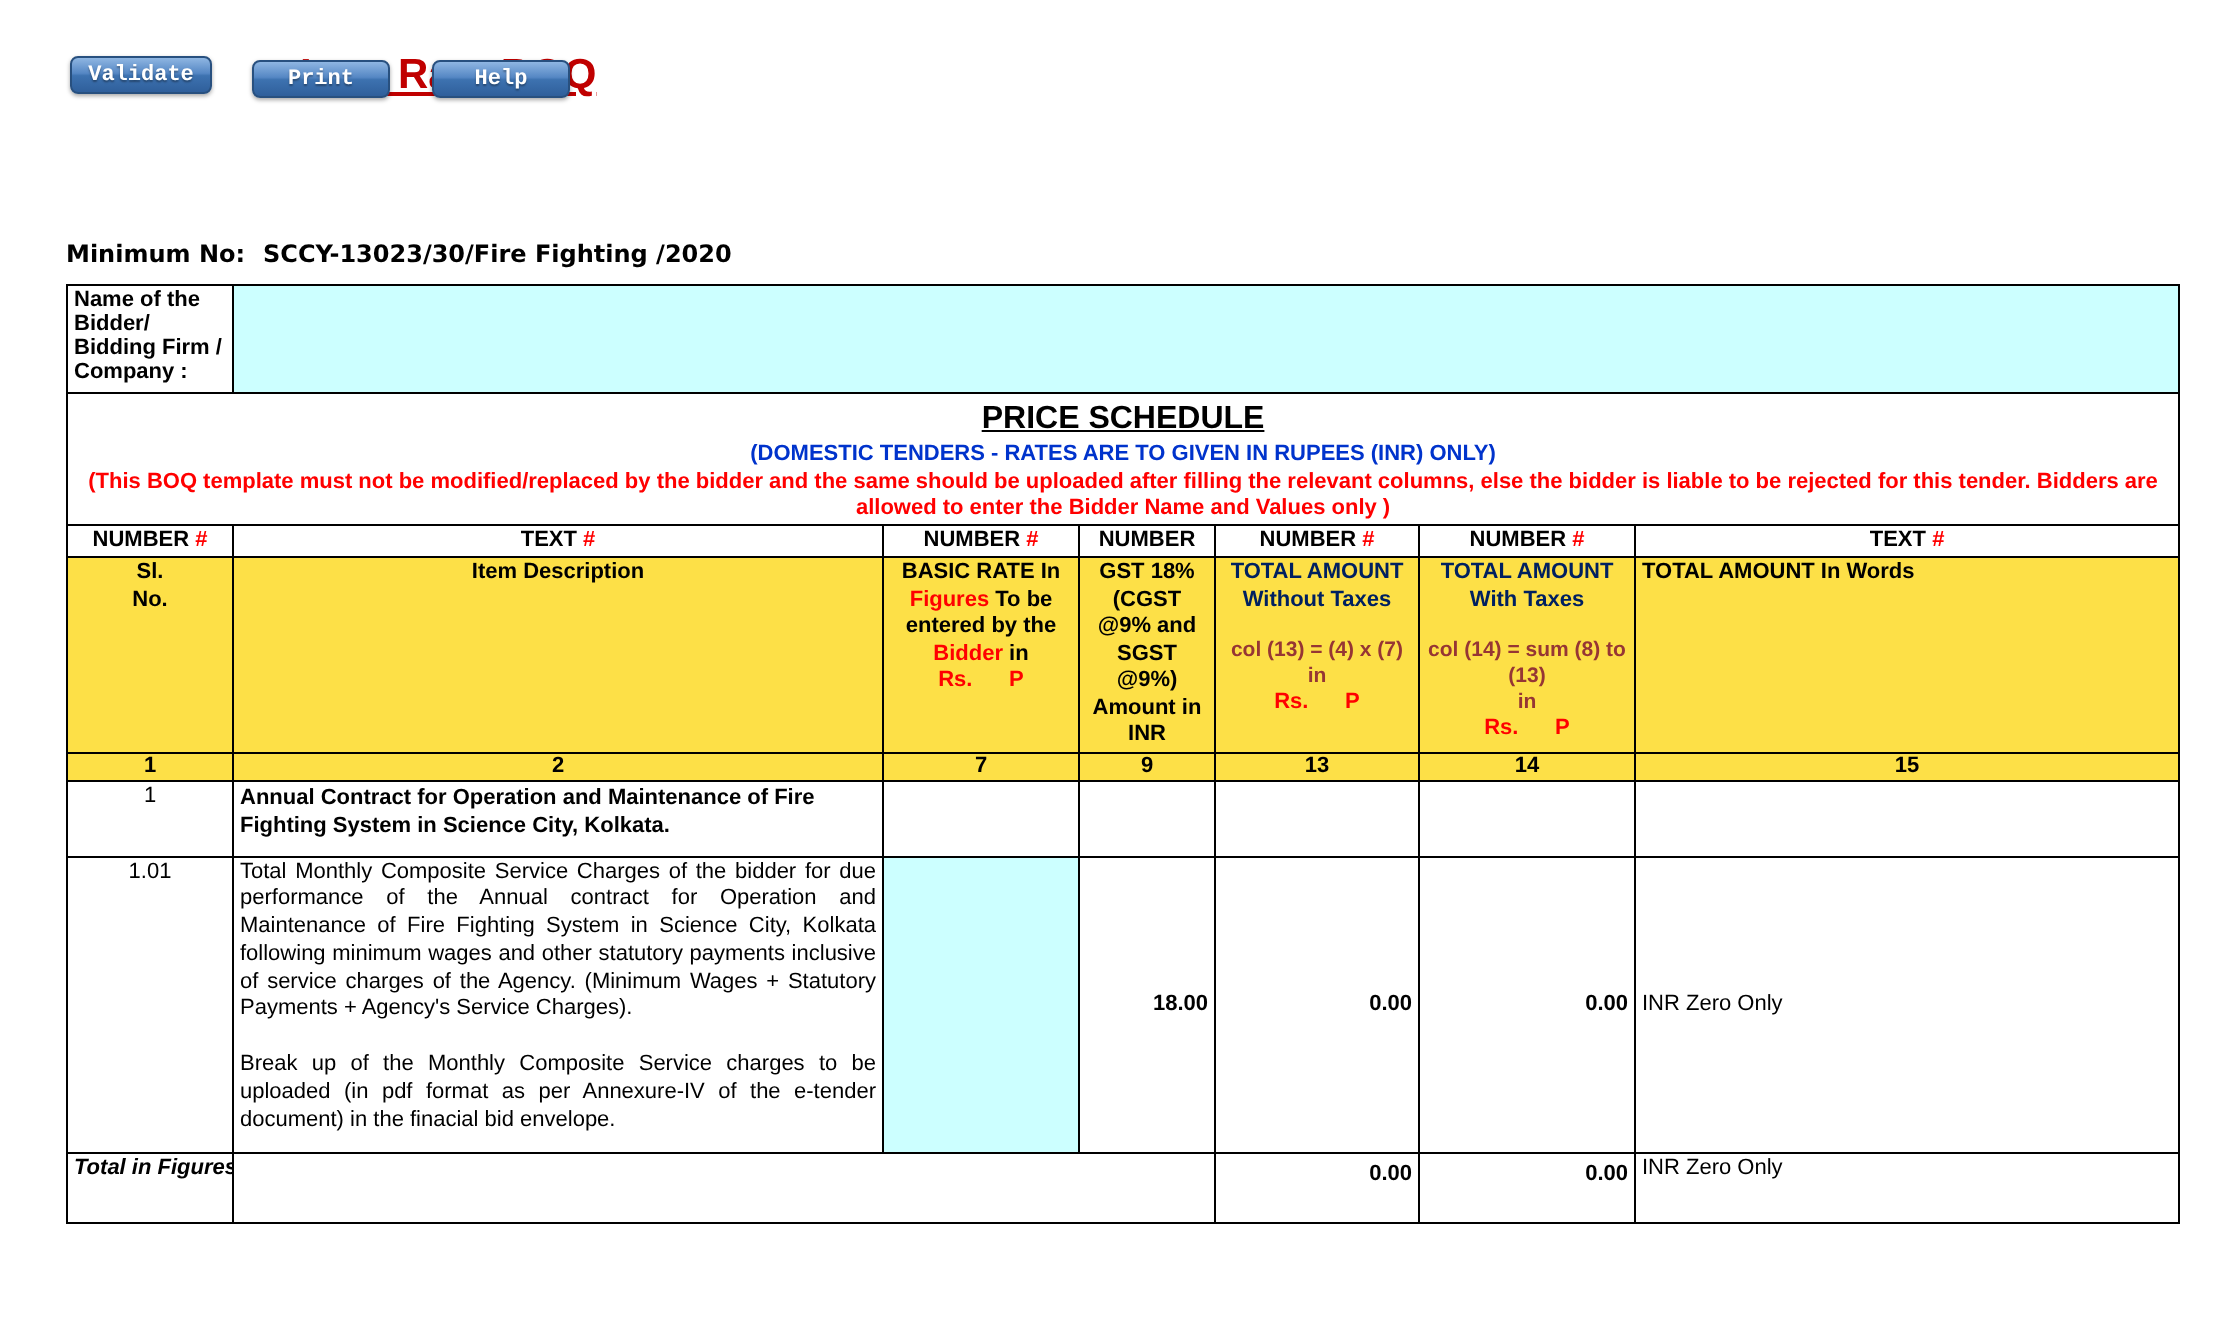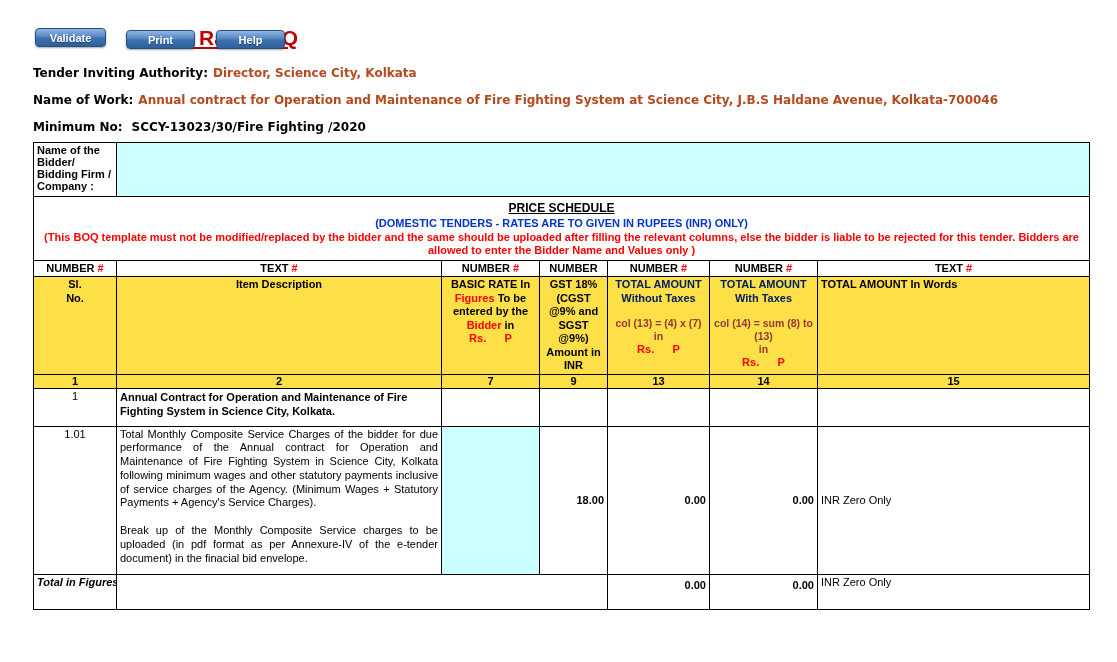--- a/index.html
+++ b/index.html
@@ -8,21 +8,21 @@
     position:relative; width:1117px; height:662px; background:#ffffff;
     font-family:"Liberation Sans", sans-serif; overflow:hidden;
   }
 
   
   .xlbtn {
     position:absolute; height:19px; z-index:2; padding:0 5px;
     background:linear-gradient(180deg,#8fb6e2 0%,#5587c4 45%,#3d72b0 52%,#2f5f9b 100%);
     border:1px solid #28507f; border-radius:4px;
     color:#ffffff; font-weight:bold; font-size:11px;
-    font-family:Liberation Sans, sans-serif;
+    font-family:Liberation Mono, monospace;
     box-shadow:0 1px 2px rgba(0,0,0,0.35); cursor:pointer;
     text-shadow:0 1px 1px rgba(0,0,0,0.35);
   }
   #btn-validate { left:35px;  top:28px; width:71px; }
   #btn-print    { left:126px; top:30px; width:69px; }
   #btn-help     { left:216px; top:30px; width:69px; }
   #sheet-title {
     position:absolute; left:150px; top:26px; z-index:1;
     font-size:21px; font-weight:bold; color:#c00000; text-decoration:underline;
     white-space:nowrap;
@@ -56,21 +56,21 @@
   .grey { background:#fde047; }
   .cyan { background:#ccffff; }
   .navy { color:#002060; }
   .red { color:#ff0000; }
   .brown { color:#963634; }
   .pre { white-space:pre; }
   .preline { white-space:pre-line; }
   .nowrap { white-space:nowrap;font-style:italic; }
   .vmid { vertical-align:middle !important; }
 
-  .ps-title  { font-size:12px; font-weight:bold; text-decoration:underline; margin-top:3px; }
+  .ps-title  { font-size:16px; font-weight:bold; text-decoration:underline; margin-top:3px; }
   .ps-sub    { font-size:11px; font-weight:bold; color:#0033cc; margin-top:2px; }
   .ps-notice { font-size:11px; font-weight:bold; color:#ff0000; margin-top:2px; line-height:13px; }
 
   .hdr-main   { line-height:13.5px; }
   .hdr-gap    { margin-top:12px; line-height:13px; }
   .hdr-line   { line-height:13px; }
   .type-cell  { font-size:10.5px; line-height:13px; }
   .numline    { font-size:11px; line-height:11px; }
 
   .desc-main { font-size:10.5px; line-height:13.8px; }
@@ -86,26 +86,20 @@
 <body>
 
 <div id="canvas">
 
   <div id="sheet-title">Item Rate BOQ</div>
 
   <button class="xlbtn" id="btn-validate">Validate</button>
   <button class="xlbtn" id="btn-print">Print</button>
   <button class="xlbtn" id="btn-help">Help</button>
 
-  <div class="meta-line" id="meta-authority">
-    <span>Tender Inviting Authority:</span><span class="meta-rust">Director, Science City, Kolkata</span>
-  </div>
-  <div class="meta-line" id="meta-work">
-    <span>Name of Work:</span><span class="meta-rust">Annual contract for Operation and Maintenance of Fire Fighting System at Science City, J.B.S Haldane Avenue, Kolkata-700046</span>
-  </div>
   <div class="meta-line" id="meta-contract">
     <span>Minimum No:</span><span class="meta-black-val">SCCY-13023/30/Fire Fighting /2020</span>
   </div>
 
   <table id="boq">
     <colgroup>
       <col style="width:83px">
         <col style="width:325px">
         <col style="width:98px">
         <col style="width:68px">

